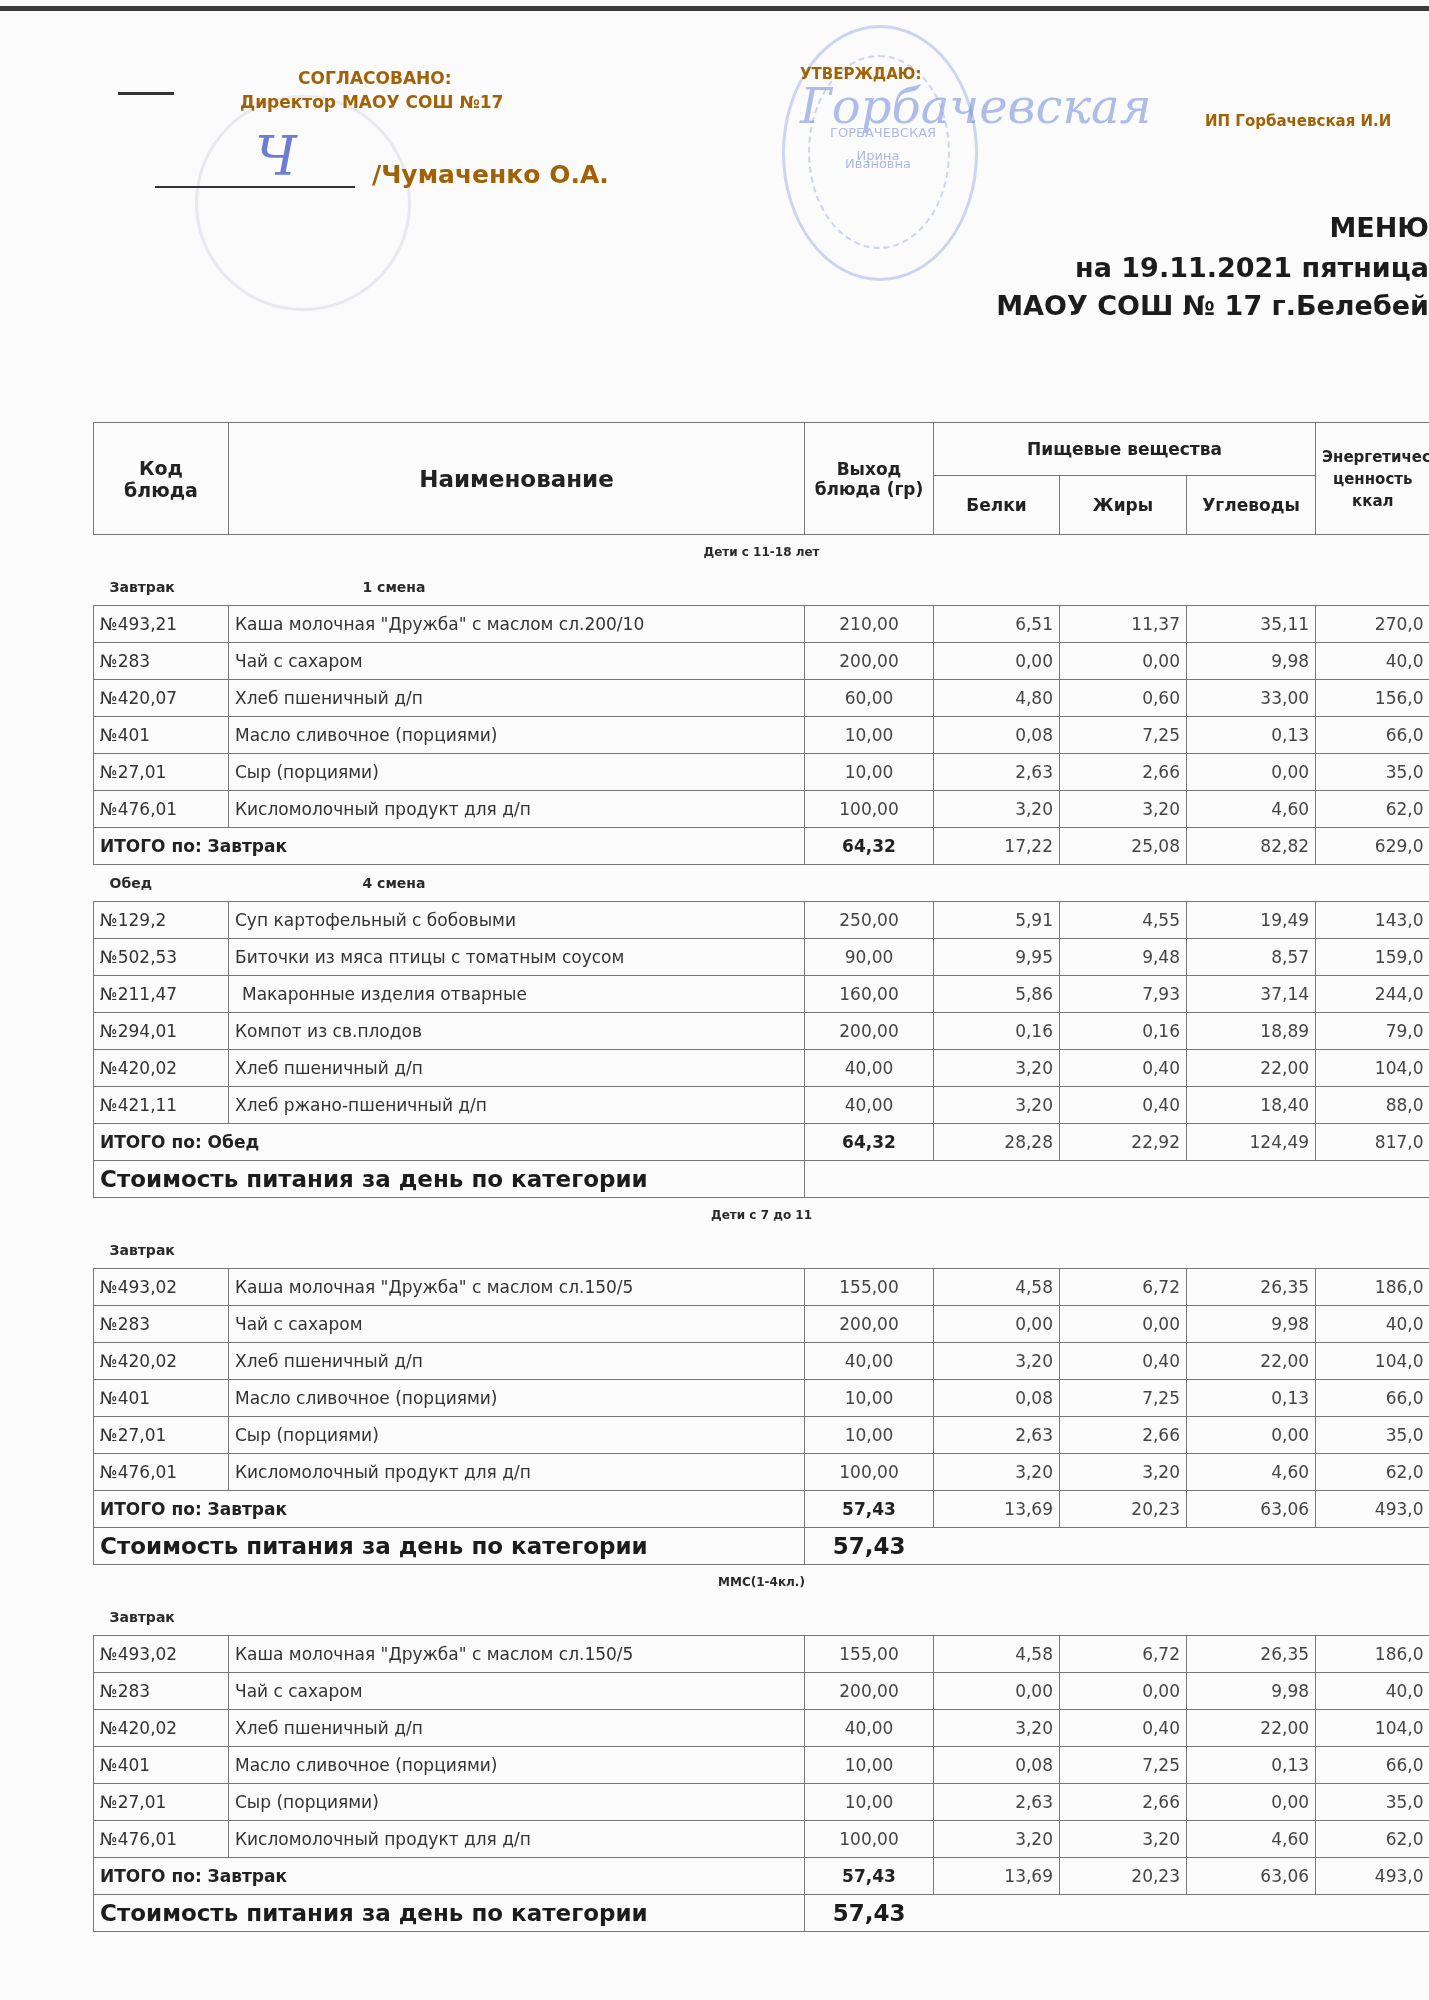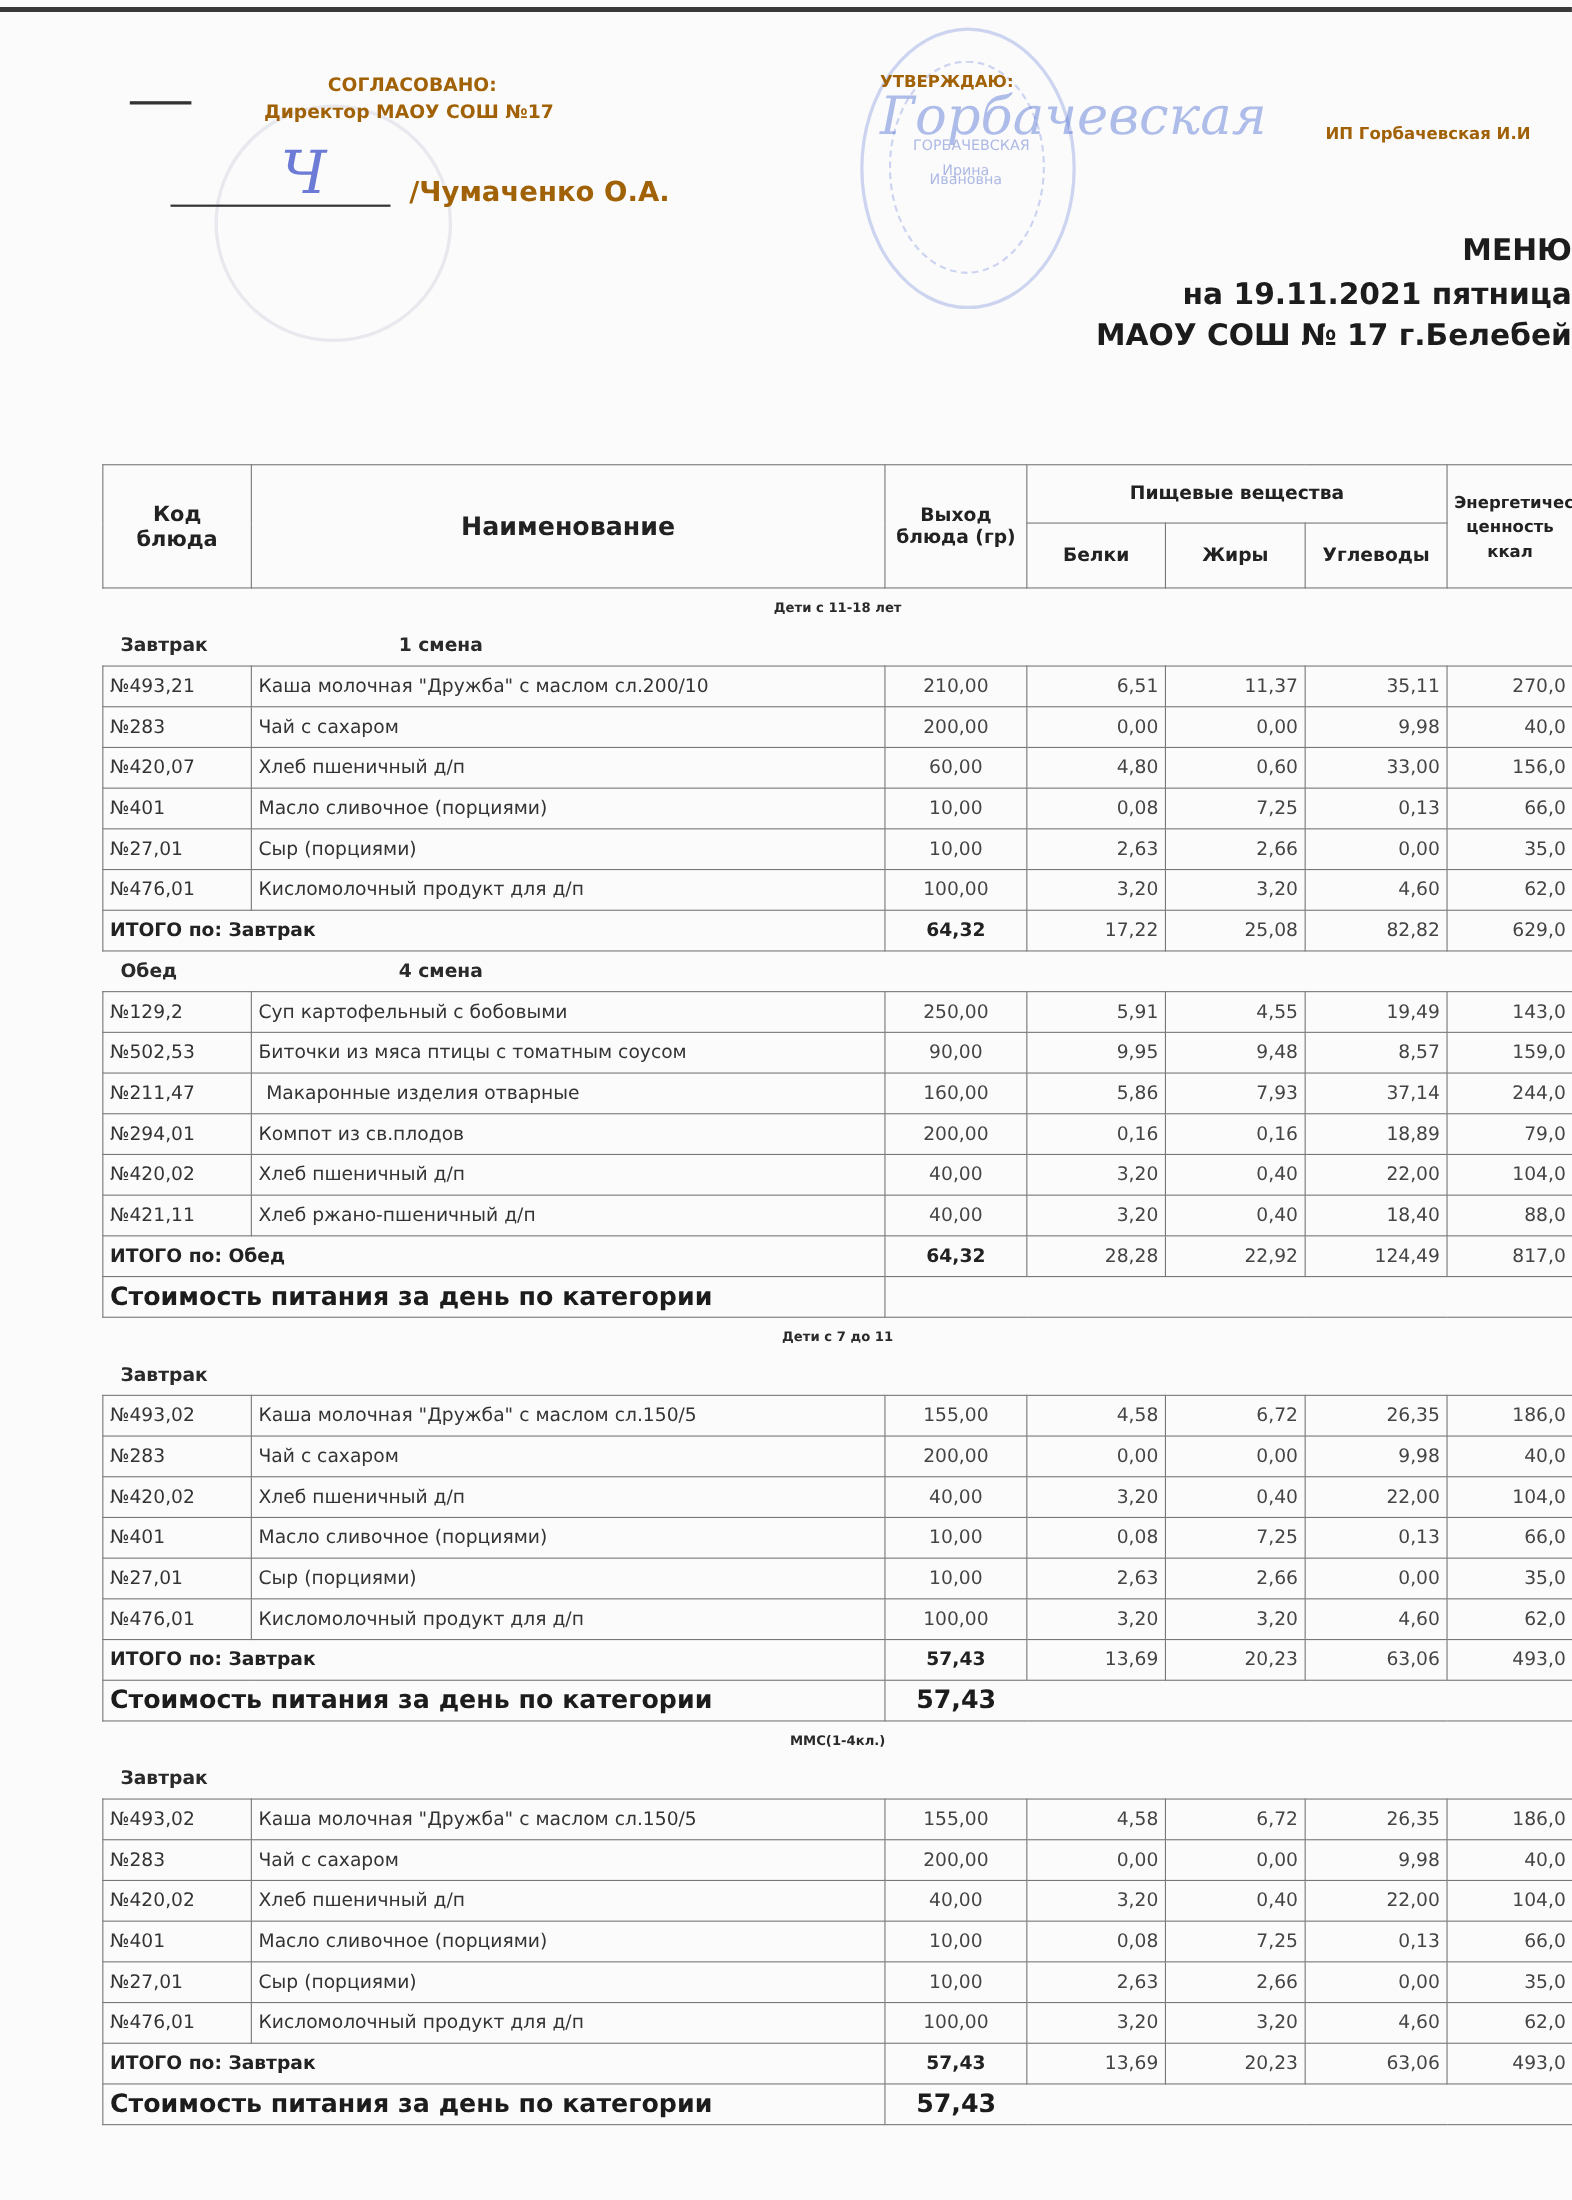--- a/index.html
+++ b/index.html
@@ -19,21 +19,21 @@
   .title { position: absolute; left: 0; width: 1429px; text-align: right; font-weight: bold; color: #1c1c1c; }
 
   table.menu { position: absolute; left: 93px; border-collapse: collapse; table-layout: fixed; font-size: 17px; }
   table.menu td, table.menu th { border: 1.5px solid #777; padding: 0 6px; height: 36px; overflow: hidden; white-space: nowrap; }
   table.menu th { font-weight: bold; color: #222; font-size: 19px; }
   .num { text-align: right; color: #444; }
   .c { text-align: center; color: #444; }
   .b { font-weight: bold; color: #222; }
   .noborder td { border: none !important; }
   .cat { text-align: center; font-weight: bold; font-size: 12px; }
-  .meal { font-weight: bold; font-size: 17px; }
+  .meal { font-weight: bold; font-size: 14px; }
   .cost td.lbl { font-size: 23px; font-weight: bold; color: #1c1c1c; }
   .cost td.val { font-size: 23px; font-weight: bold; text-align: center; color: #1c1c1c; }
   .energy-clip { border-right: none !important; }
 </style>
 </head>
 <body>
 
 <div class="topbar"></div>
 <div class="dash"></div>
 

